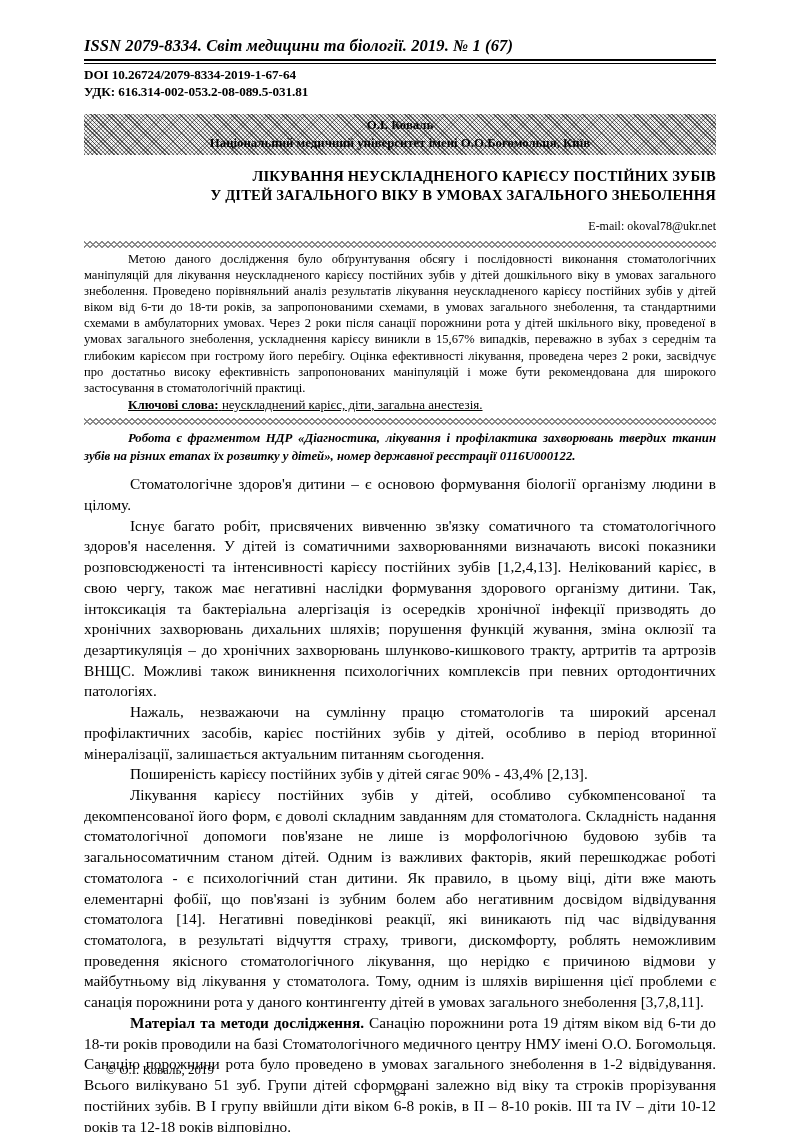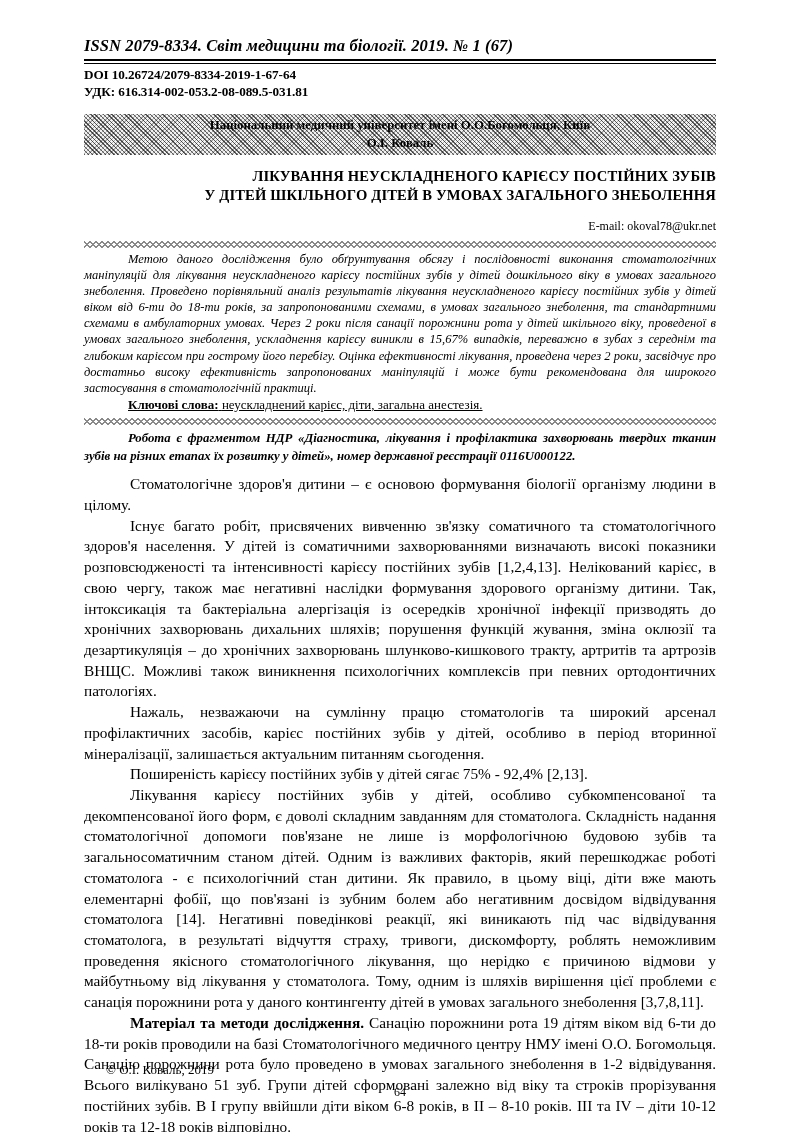--- a/index.html
+++ b/index.html
@@ -105,21 +105,21 @@
   }
   .zigzag.tight { margin: 4px 0 4px 0; }
 
   
   .abstract {
     font-size: 12.55px;
     line-height: 1.29;
     text-align: justify;
     text-justify: inter-word;
   }
-  .abstract p { margin: 0; text-indent: 44px; font-style: italic; }
+  .abstract p { margin: 0; text-indent: 44px; }
   .keywords { margin-top: 1px; text-indent: 44px; font-size: 13px; text-decoration: underline; }
   .keywords b { font-weight: bold; }
 
   .ndr {
     font-style: italic;
     font-weight: bold;
     font-size: 12.8px;
     line-height: 1.42;
     text-align: justify;
     text-indent: 44px;
@@ -166,27 +166,27 @@
       <div class="runhead">ISSN 2079-8334. Світ медицини та біології. 2019. № 1 (67)</div>
     </div>
     <div class="runhead-rule2"></div>
 
     <div class="idblock">
       <div>DOI 10.26724/2079-8334-2019-1-67-64</div>
       <div>УДК: 616.314-002-053.2-08-089.5-031.81</div>
     </div>
 
     <div class="authorband">
+      <div>О.І. Коваль</div>
       <div>Національний медичний університет імені О.О.Богомольця, Київ</div>
-      <div>О.І. Коваль</div>
     </div>
 
     <div class="title">
       <div>ЛІКУВАННЯ НЕУСКЛАДНЕНОГО КАРІЄСУ ПОСТІЙНИХ ЗУБІВ</div>
-      <div>У ДІТЕЙ ШКІЛЬНОГО ДІТЕЙ В УМОВАХ ЗАГАЛЬНОГО ЗНЕБОЛЕННЯ</div>
+      <div>У ДІТЕЙ ЗАГАЛЬНОГО ВІКУ В УМОВАХ ЗАГАЛЬНОГО ЗНЕБОЛЕННЯ</div>
     </div>
 
     <div class="email">E-mail: okoval78@ukr.net</div>
 
     <div class="zigzag"></div>
 
     <div class="abstract">
       <p>Метою даного дослідження було обґрунтування обсягу і послідовності виконання стоматологічних маніпуляцій для лікування неускладненого карієсу постійних зубів у дітей дошкільного віку в умовах загального знеболення. Проведено порівняльний аналіз результатів лікування неускладненого карієсу постійних зубів у дітей віком від 6-ти до 18-ти років, за запропонованими схемами, в умовах загального знеболення, та  стандартними схемами в амбулаторних умовах. Через 2 роки  після санації порожнини рота у дітей шкільного віку, проведеної в умовах загального знеболення, ускладнення карієсу виникли  в 15,67% випадків, переважно в зубах з середнім та глибоким карієсом при гострому його перебігу. Оцінка ефективності лікування, проведена через 2 роки, засвідчує про достатньо високу ефективність запропонованих маніпуляцій і може бути рекомендована для широкого застосування в стоматологічній практиці.</p>
       <div class="keywords">
         <b>Ключові слова:</b>
@@ -195,21 +195,21 @@
     </div>
 
     <div class="zigzag tight"></div>
 
     <div class="ndr">Робота є фрагментом НДР «Діагностика, лікування і профілактика захворювань твердих тканин зубів на різних етапах їх розвитку у дітей», номер державної реєстрації 0116U000122.</div>
 
     <div class="body">
       <p>Стоматологічне здоров'я дитини – є основою формування біології організму людини в цілому.</p>
       <p>Існує багато робіт, присвячених вивченню зв'язку соматичного та стоматологічного здоров'я населення. У дітей із соматичними захворюваннями визначають високі показники розповсюдженості та інтенсивності карієсу постійних зубів [1,2,4,13]. Нелікований карієс, в свою чергу, також має негативні наслідки формування здорового організму дитини. Так, інтоксикація та бактеріальна алергізація із осередків хронічної інфекції призводять до хронічних захворювань дихальних шляхів; порушення функцій жування, зміна оклюзії та дезартикуляція – до хронічних захворювань шлунково-кишкового тракту, артритів та артрозів ВНЩС. Можливі також виникнення психологічних комплексів при певних ортодонтичних патологіях.</p>
       <p>Нажаль, незважаючи на сумлінну працю стоматологів та широкий арсенал профілактичних засобів, карієс постійних зубів у дітей, особливо в період вторинної мінералізації, залишається актуальним питанням сьогодення.</p>
-      <p>Поширеність карієсу постійних зубів у дітей сягає 75% - 92,4% [2,13].</p>
+      <p>Поширеність карієсу постійних зубів у дітей сягає 90% - 43,4% [2,13].</p>
       <p>Лікування карієсу постійних зубів у дітей, особливо субкомпенсованої та декомпенсованої його форм, є доволі складним завданням для стоматолога. Складність надання стоматологічної допомоги пов'язане не лише із морфологічною будовою зубів та загальносоматичним станом дітей. Одним із важливих факторів, який перешкоджає роботі стоматолога - є психологічний стан дитини. Як правило, в цьому віці, діти вже мають елементарні фобії, що пов'язані із зубним болем або негативним досвідом відвідування стоматолога [14]. Негативні поведінкові реакції, які виникають під час відвідування стоматолога, в результаті відчуття страху, тривоги, дискомфорту, роблять неможливим проведення якісного стоматологічного лікування, що нерідко є причиною відмови у майбутньому від лікування у стоматолога. Тому, одним із шляхів вирішення цієї проблеми є санація порожнини рота у даного контингенту дітей в умовах загального знеболення [3,7,8,11].</p>
 
       <p><b>Матеріал та методи дослідження.</b><span> Санацію порожнини рота 19 дітям віком від 6-ти до 18-ти років проводили на базі Стоматологічного медичного центру НМУ імені О.О. Богомольця. Санацію порожнини рота було проведено в умовах загального знеболення в 1-2 відвідування. Всього вилікувано 51 зуб. Групи дітей сформовані залежно від віку та строків прорізування постійних зубів. В I групу ввійшли діти віком 6-8 років, в II – 8-10 років. III та IV – діти 10-12 років та 12-18 років відповідно.</span></p>
 
     </div>
 
   </div>
 
   <div class="footer-copyright">© О.І. Коваль, 2019</div>
   <div class="footer-pageno">64</div>

